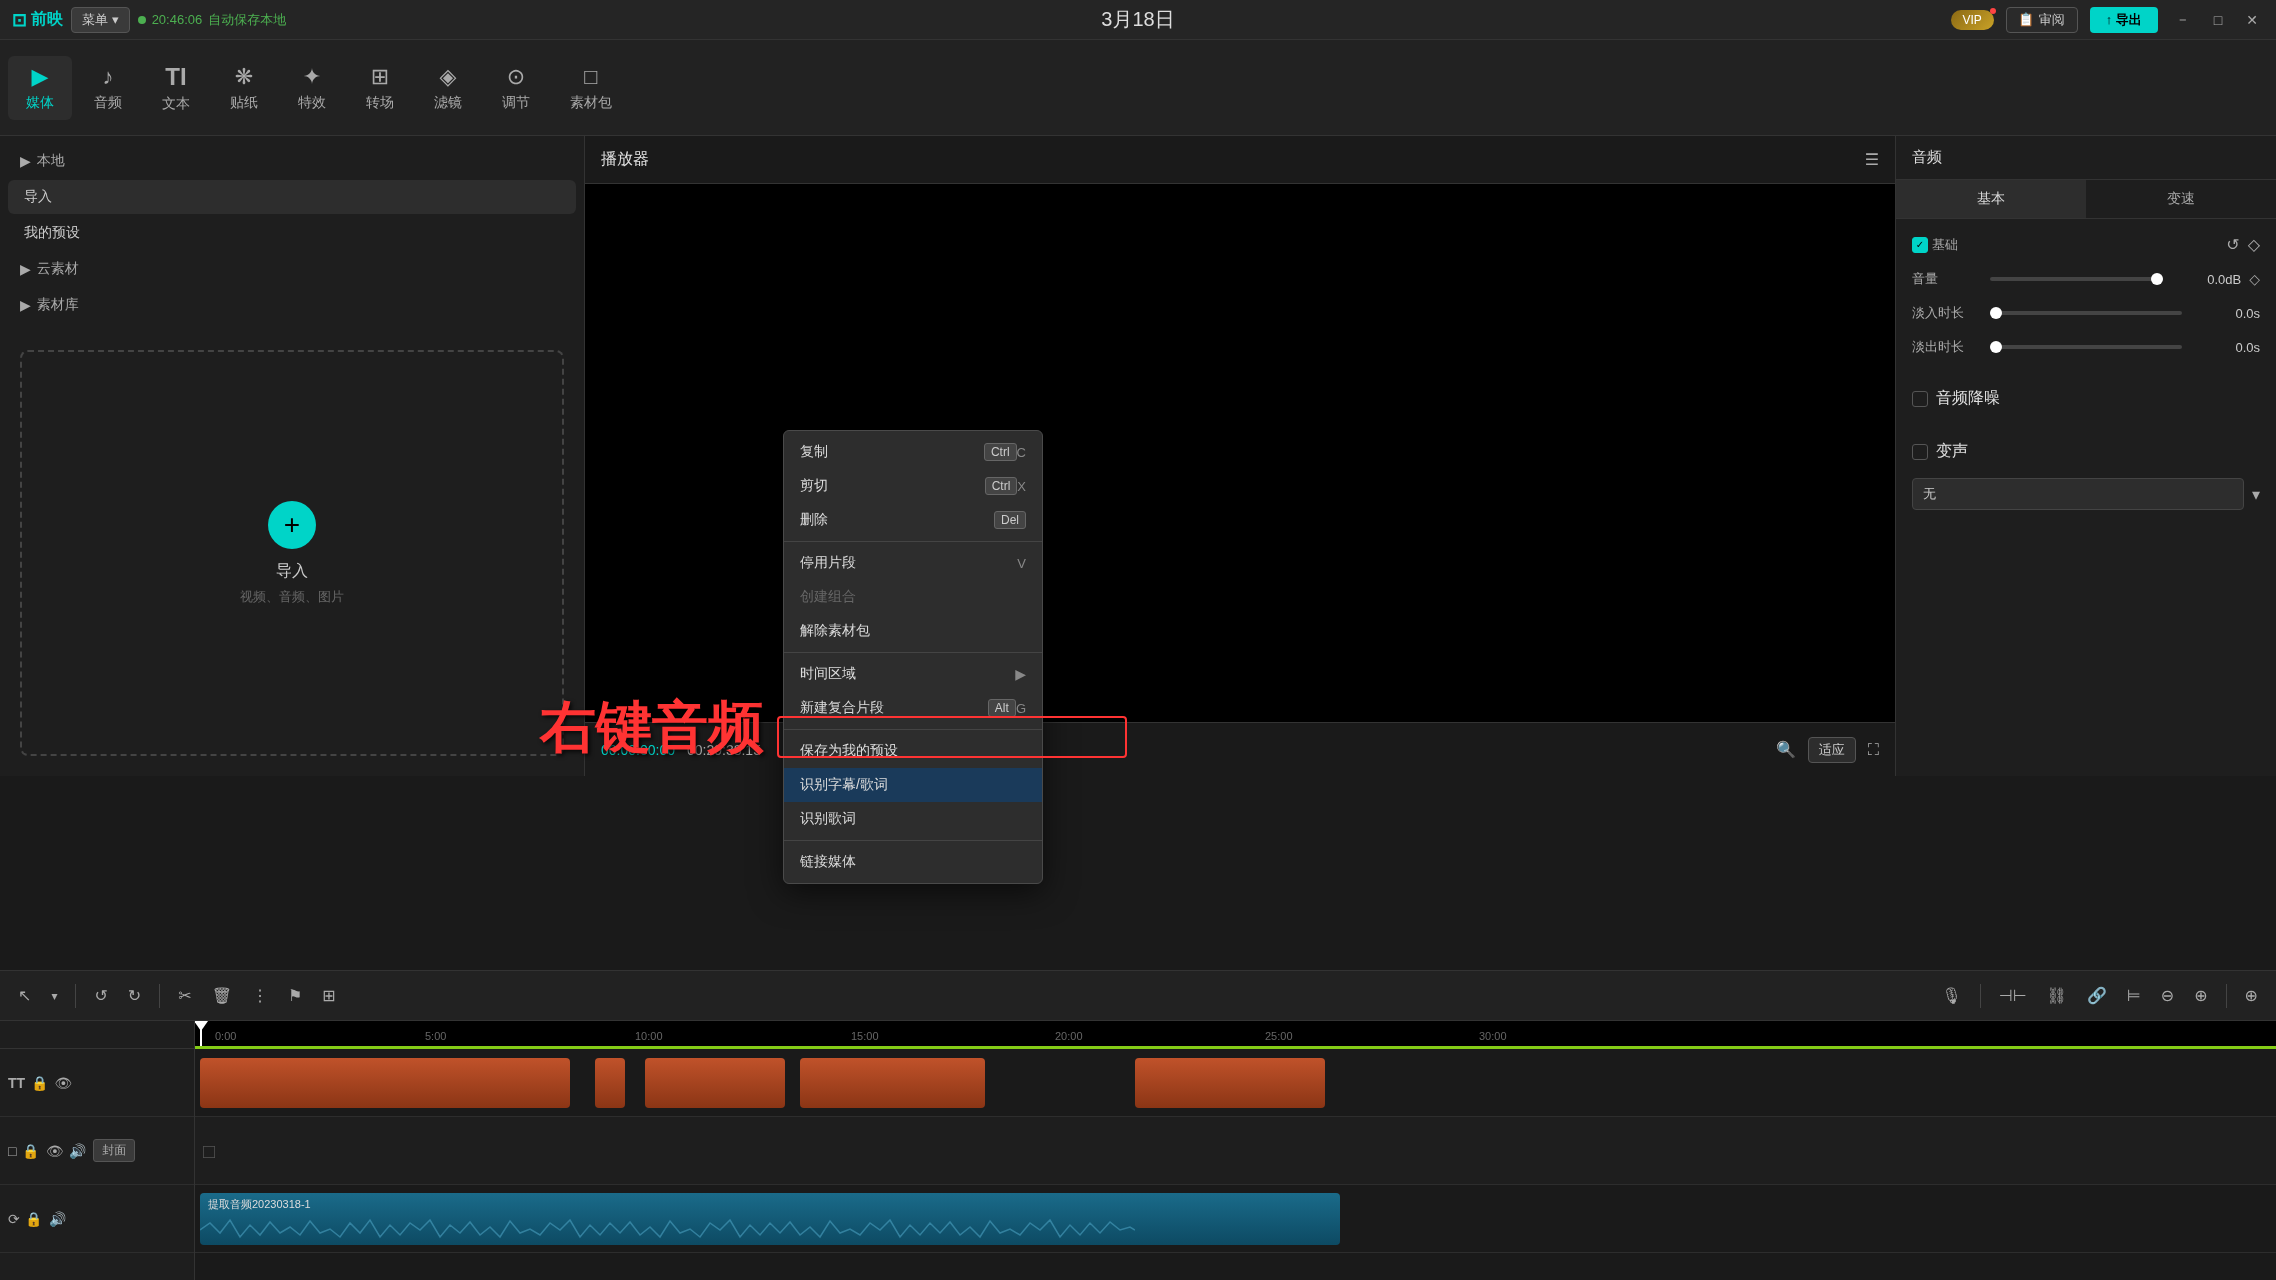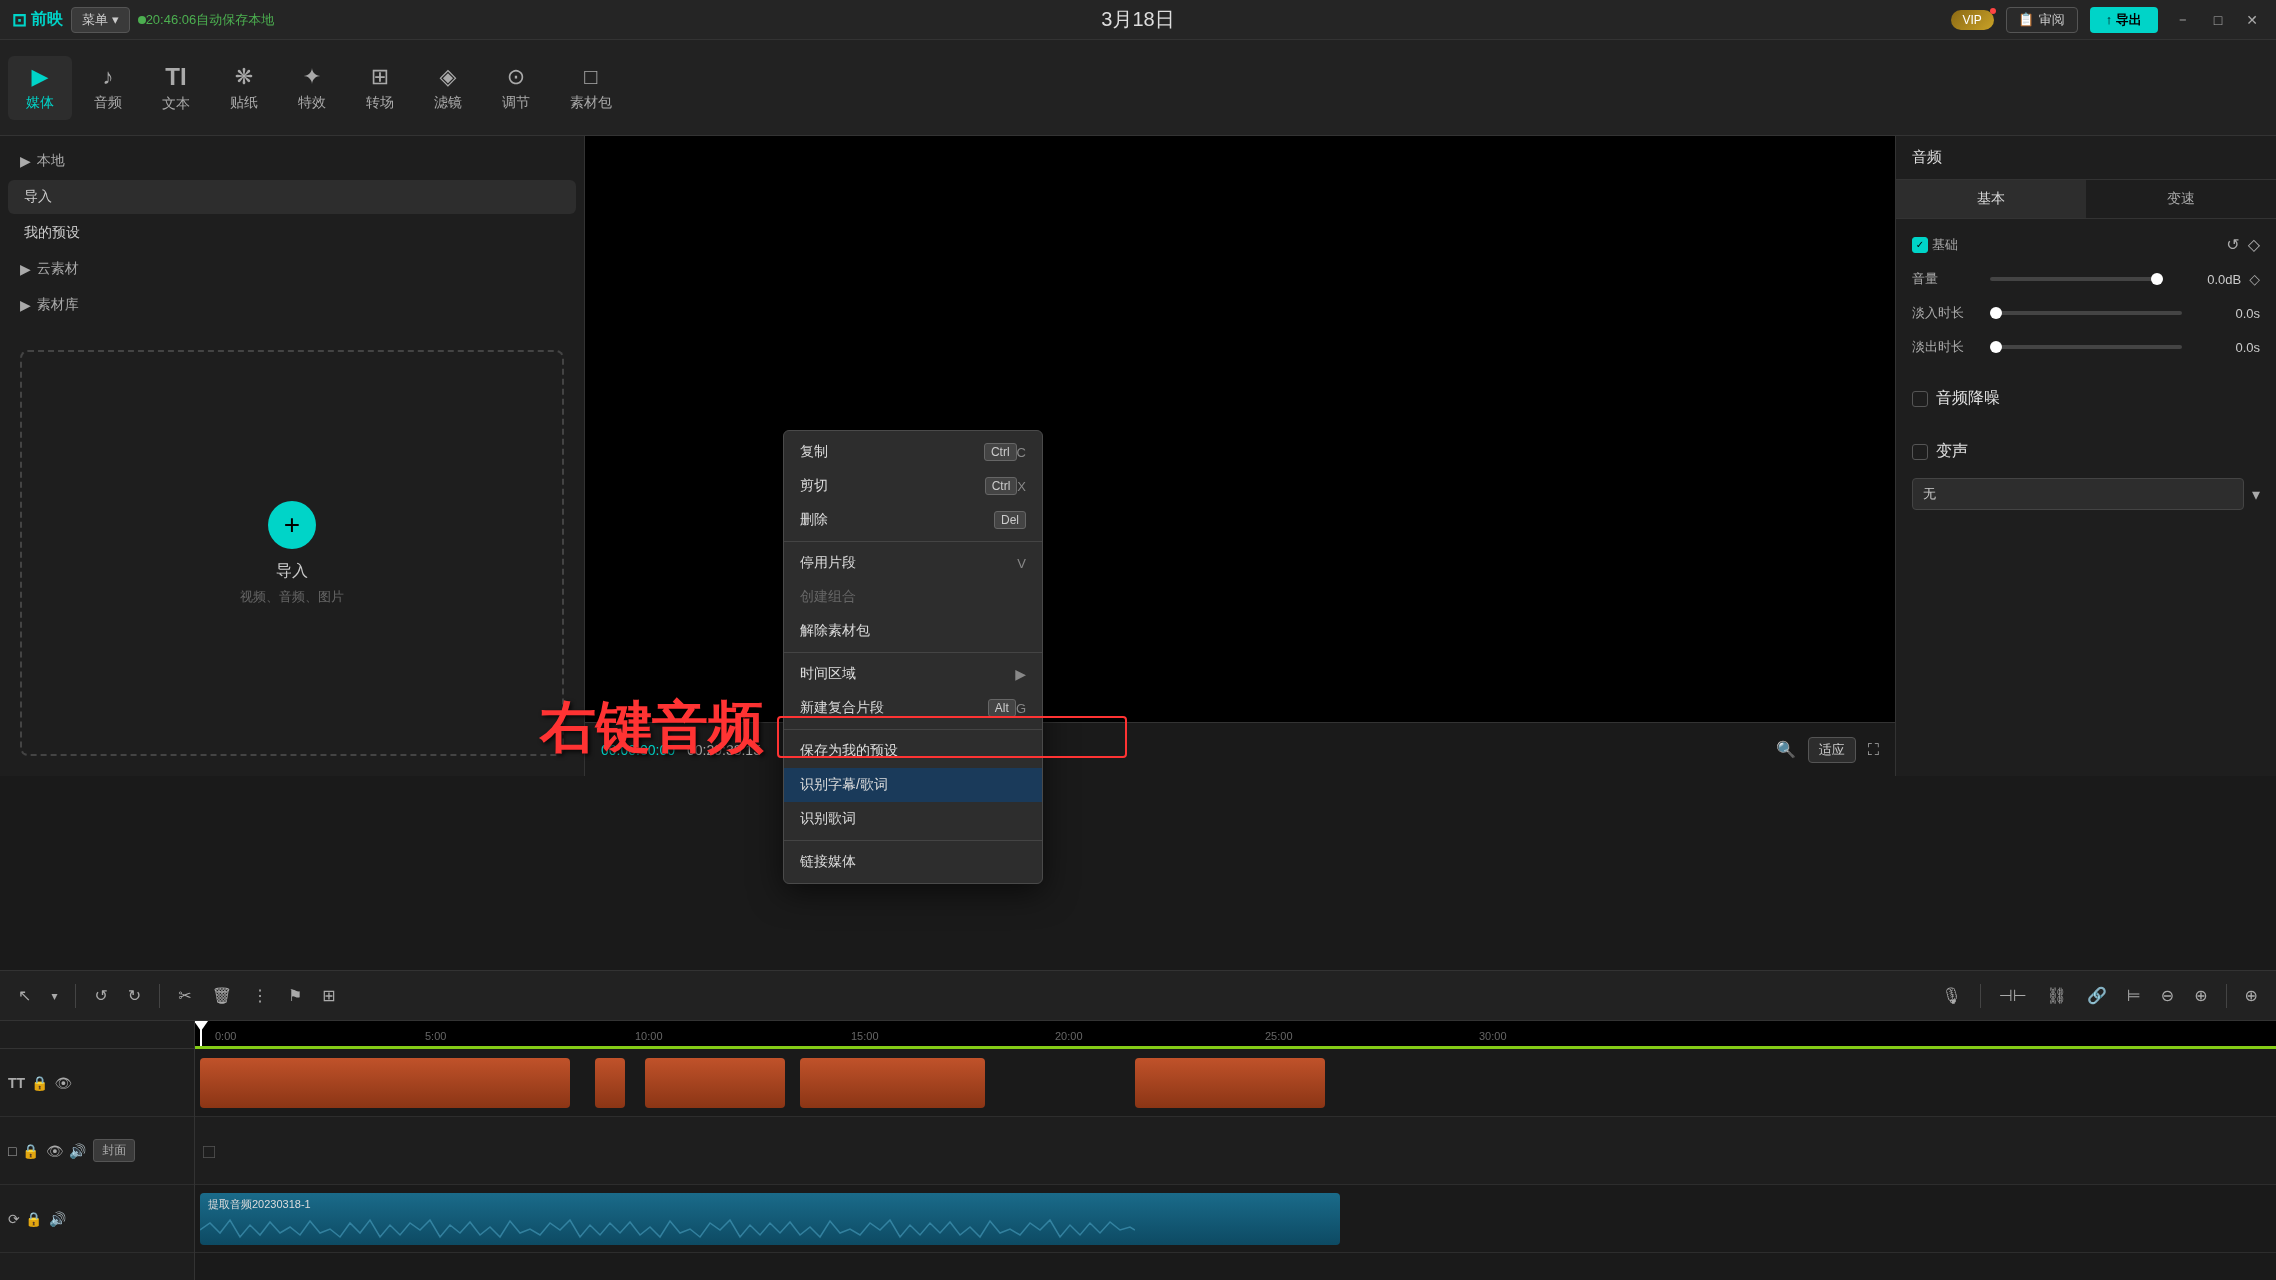--- a/index.html
+++ b/index.html
@@ -41,20 +41,21 @@
       border-radius: 4px;
       font-size: 13px;
       cursor: pointer;
       display: flex;
       align-items: center;
       gap: 4px;
     }
     .status-info {
       display: flex;
       align-items: center;
+      gap: 6px;
       color: #4CAF50;
       font-size: 13px;
     }
     .status-dot { width: 8px; height: 8px; background: #4CAF50; border-radius: 50%; }
     .toolbar-center {
       position: absolute;
       left: 50%;
       transform: translateX(-50%);
       font-size: 20px;
       color: #ddd;
@@ -593,20 +594,24 @@
     <div class="import-area">
       <div class="import-btn-circle">
         <span>+</span>
       </div>
       <div class="import-label">导入</div>
       <div class="import-sub">视频、音频、图片</div>
     </div>
   </div>
 
   <div class="center-panel">
+    <div class="player-header">
+      <span>播放器</span>
+      <span style="color:#aaa;cursor:pointer;">☰</span>
+    </div>
     <div class="player-area">
       
     </div>
     <div class="player-controls">
       <span class="timecode">00:00:00:00</span>
       <span class="duration">00:29:38:15</span>
       <div style="margin-left:auto;display:flex;gap:12px;align-items:center;">
         <button style="background:none;border:none;color:#aaa;cursor:pointer;font-size:16px;">🔍</button>
         <button style="background:#2d2d2d;border:1px solid #555;color:#ccc;padding:3px 10px;border-radius:4px;font-size:13px;cursor:pointer;">适应</button>
         <button style="background:none;border:none;color:#aaa;cursor:pointer;font-size:16px;">⛶</button>

